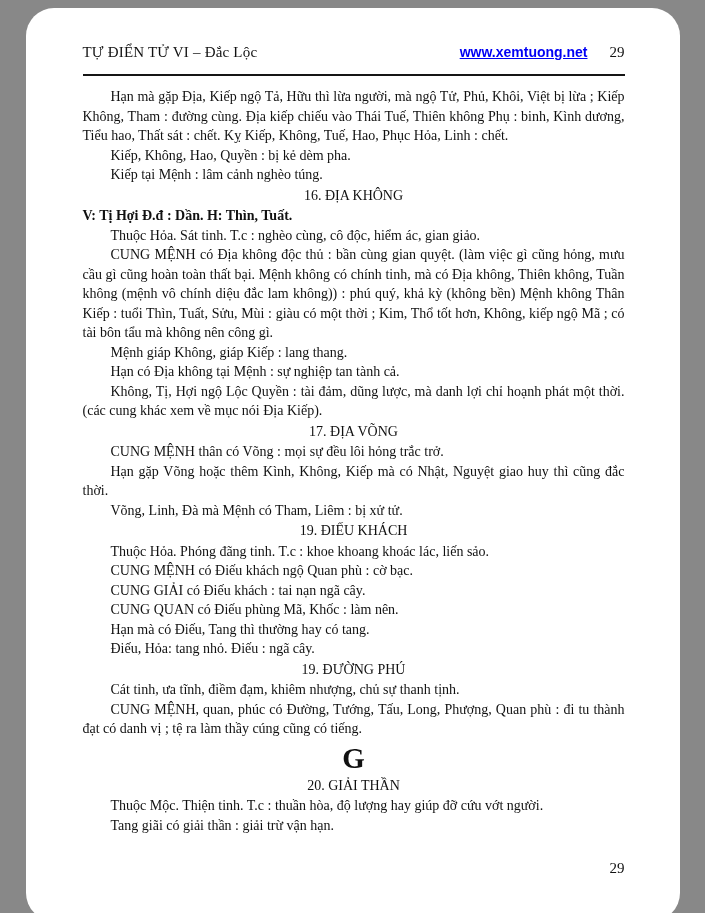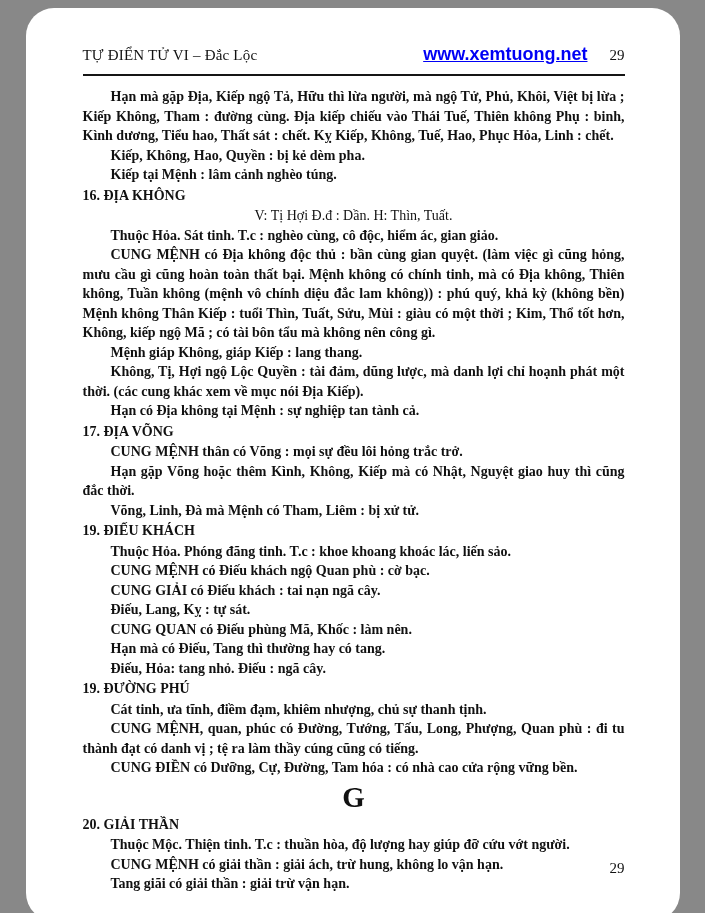--- a/index.html
+++ b/index.html
@@ -14,38 +14,38 @@
     border-radius:28px;
   }
   .header {
     position:absolute; top:36px; left:57px; right:55px;
     display:flex; align-items:baseline;
     font-size:15px;
   }
   .header-title { flex:1 1 auto; letter-spacing:0.2px; }
   .header-link {
     font-family:"Liberation Sans", sans-serif;
-    font-weight:bold; font-size:18px;
+    font-weight:bold; font-size:14px;
     margin-right:22px;
   }
   .header-pagenum { font-size:15px; }
   .rule {
     position:absolute; top:66px; left:57px; right:55px;
     border-top:2px solid #151515; height:0;
   }
   .content {
     position:absolute; top:79px; left:57px; right:55px;
     font-size:14px; line-height:19.5px;
     text-align:justify;
   }
-  .content .para { text-indent:28px; margin:0;font-weight:bold; }
+  .content .para { text-indent:28px; margin:0; }
   .content .heading {
-    font-weight:bold; text-indent:0; margin:1px 0;
+    text-align:center; font-weight:normal; text-indent:0; margin:1px 0;
   }
-  .content .center { text-align:center; text-indent:0; margin:0; }
+  .content .center { text-align:left; text-indent:0; margin:0;font-weight:bold; }
   .content .bigletter {
     text-align:center; font-weight:bold;
     font-size:29px; line-height:34px; margin:2px 0 0 0;
   }
   .footer-pagenum {
     position:absolute; right:55px; bottom:44px;
     font-size:15px;
   }
 </style>
 </head>
@@ -60,38 +60,35 @@
   <div class="rule"></div>
   <div class="content">
       <div class="para">Hạn mà gặp Địa, Kiếp ngộ Tả, Hữu thì lừa người, mà ngộ Tử, Phủ, Khôi, Việt bị lừa ; Kiếp Không, Tham : đường cùng. Địa kiếp chiếu vào Thái Tuế, Thiên không Phụ : binh, Kình dương, Tiểu hao, Thất sát : chết. Kỵ Kiếp, Không, Tuế, Hao, Phục Hỏa, Linh : chết.</div>
       <div class="para">Kiếp, Không, Hao, Quyền : bị kẻ dèm pha.</div>
       <div class="para">Kiếp tại Mệnh : lâm cảnh nghèo túng.</div>
       <div class="heading">16. ĐỊA KHÔNG</div>
       <div class="center">V: Tị Hợi Đ.đ : Dần. H: Thìn, Tuất.</div>
       <div class="para">Thuộc Hỏa. Sát tinh. T.c : nghèo cùng, cô độc, hiểm ác, gian giảo.</div>
       <div class="para">CUNG MỆNH có Địa không độc thủ : bần cùng gian quyệt. (làm việc gì cũng hỏng, mưu cầu gì cũng hoàn toàn thất bại. Mệnh không có chính tinh, mà có Địa không, Thiên không, Tuần không (mệnh vô chính diệu đắc lam không)) : phú quý, khả kỳ (không bền) Mệnh không Thân Kiếp : tuổi Thìn, Tuất, Sửu, Mùi : giàu có một thời ; Kim, Thổ tốt hơn, Không, kiếp ngộ Mã ; có tài bôn tẩu mà không nên công gì.</div>
       <div class="para">Mệnh giáp Không, giáp Kiếp : lang thang.</div>
+      <div class="para">Hạn có Địa không tại Mệnh : sự nghiệp tan tành cả.</div>
       <div class="para">Không, Tị, Hợi ngộ Lộc Quyền : tài đảm, dũng lược, mà danh lợi chỉ hoạnh phát một thời. (các cung khác xem về mục nói Địa Kiếp).</div>
-      <div class="para">Hạn có Địa không tại Mệnh : sự nghiệp tan tành cả.</div>
       <div class="heading">17. ĐỊA VÕNG</div>
       <div class="para">CUNG MỆNH thân có Võng : mọi sự đều lôi hỏng trắc trở.</div>
       <div class="para">Hạn gặp Võng hoặc thêm Kình, Không, Kiếp mà có Nhật, Nguyệt giao huy thì cũng đắc thời.</div>
       <div class="para">Võng, Linh, Đà mà Mệnh có Tham, Liêm : bị xử tử.</div>
       <div class="heading">19. ĐIẾU KHÁCH</div>
       <div class="para">Thuộc Hỏa. Phóng đãng tinh. T.c : khoe khoang khoác lác, liến sảo.</div>
       <div class="para">CUNG MỆNH có Điếu khách ngộ Quan phù : cờ bạc.</div>
       <div class="para">CUNG GIẢI có Điếu khách : tai nạn ngã cây.</div>
-      <div class="para">Điếu, Lang, Kỵ : tự sát.</div>
       <div class="para">CUNG QUAN có Điếu phùng Mã, Khốc : làm nên.</div>
       <div class="para">Hạn mà có Điếu, Tang thì thường hay có tang.</div>
       <div class="para">Điếu, Hỏa: tang nhỏ. Điếu : ngã cây.</div>
       <div class="heading">19. ĐƯỜNG PHÚ</div>
       <div class="para">Cát tinh, ưa tĩnh, điềm đạm, khiêm nhượng, chủ sự thanh tịnh.</div>
       <div class="para">CUNG MỆNH, quan, phúc có Đường, Tướng, Tấu, Long, Phượng, Quan phù : đi tu thành đạt có danh vị ; tệ ra làm thầy cúng cũng có tiếng.</div>
-      <div class="para">CUNG ĐIỀN có Dưỡng, Cự, Đường, Tam hóa : có nhà cao cửa rộng vững bền.</div>
       <div class="bigletter">G</div>
       <div class="heading">20. GIẢI THẦN</div>
       <div class="para">Thuộc Mộc. Thiện tinh. T.c : thuần hòa, độ lượng hay giúp đỡ cứu vớt người.</div>
-      <div class="para">CUNG MỆNH có giải thần : giải ách, trừ hung, không lo vận hạn.</div>
       <div class="para">Tang giãi có giải thần : giải trừ vận hạn.</div>
     </div>
   <span class="footer-pagenum">29</span>
 </div>
 
 </body></html>

